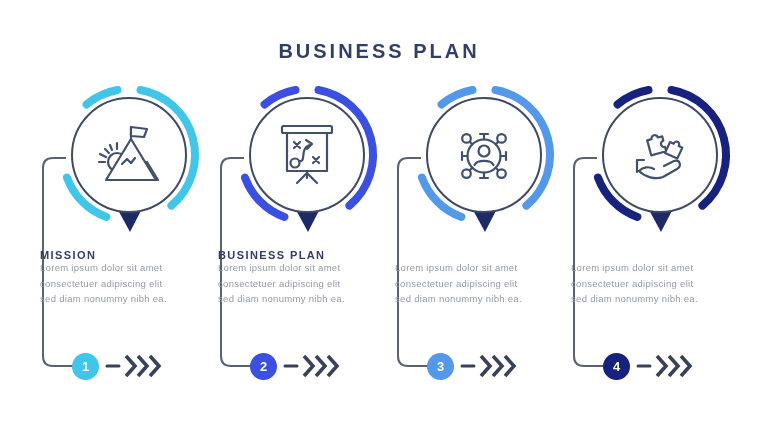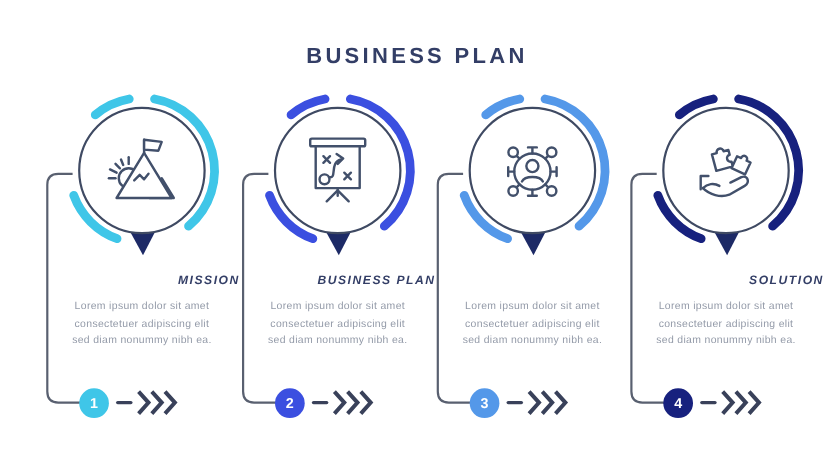--- a/index.html
+++ b/index.html
@@ -18,25 +18,25 @@
   .connector path{stroke:#596070;stroke-width:2;fill:none;}
 
   .badge{position:absolute;left:14px;top:80px;width:150px;height:155px;}
   .badge .arc{stroke:var(--accent);stroke-width:8;fill:none;stroke-linecap:round;}
   .badge .ring{fill:#ffffff;stroke:#3f4a63;stroke-width:2;}
   .badge .pointer{fill:#1d2a66;}
   .badge g.icon{stroke:#42506b;stroke-width:2.2;fill:none;stroke-linecap:round;stroke-linejoin:round;}
   .badge g.icon .wfill{fill:#ffffff;}
 
   .step-title{
-    position:absolute;top:249px;left:0;width:178px;text-align:right;
-    font-size:11px;font-weight:bold;letter-spacing:1.4px;color:#333e66;white-space:nowrap;font-style:italic;
+    position:absolute;top:249px;left:0;width:178px;text-align:left;
+    font-size:11px;font-weight:bold;letter-spacing:1.4px;color:#333e66;white-space:nowrap;
   }
   .step-desc{
-    position:absolute;top:271px;left:0;width:178px;text-align:center;
+    position:absolute;top:260px;left:0;width:178px;
     font-size:9.5px;line-height:15.5px;color:#939aa8;letter-spacing:0.3px;
   }
 
   .num-circle{
     position:absolute;left:32px;top:353px;width:27px;height:27px;border-radius:50%;
     background:var(--accent);color:#ffffff;font-size:13px;font-weight:bold;
     text-align:center;line-height:27px;
   }
   .chevrons{position:absolute;left:64px;top:354px;}
   .chevrons .dash{stroke:#39415a;stroke-width:3;stroke-linecap:round;}
@@ -178,21 +178,20 @@
       <path class="arc" d="M86.5,10 A66,66 0 0 1 117.4,125.6"></path>
       <path class="arc" d="M52.4,137 A66,66 0 0 1 13,97.6"></path>
       <g class="icon" transform="translate(40,40)">
         <path class="wfill" transform="rotate(-15 32 26)" d="M24,18 h4.5 a3.2,3.2 0 1 1 6.5,0 h4.5 v4.5 a3.2,3.2 0 1 0 0,6.5 v4.5 h-15.5 z"></path>
         <path class="wfill" transform="rotate(25 48 30)" d="M42,24 h4 a2.8,2.8 0 1 1 5.5,0 h4 v12 h-13.5 z"></path>
         <path d="M14,51 C20,57 30,60 38,57 L52,49 C57,46 55,39 49,41 L39,46"></path>
         <path d="M14,51 C18,47 24,46 29,49"></path>
         <path d="M12,40 L12,52 M12,40 L19,40"></path>
       </g>
     </svg>
-    <div class="step-title">SOLUTION</div>
     <div class="step-desc">
       <div>Lorem ipsum dolor sit amet</div>
       <div>consectetuer adipiscing elit</div>
       <div>sed diam nonummy nibh ea.</div>
     </div>
     <div class="num-circle">4</div>
     <svg class="chevrons" width="60" height="24">
       <path class="dash" d="M3,12 H15"></path>
       <path class="chev" d="M22,2 L31,12 L22,22"></path>
       <path class="chev" d="M34,2 L43,12 L34,22"></path>

